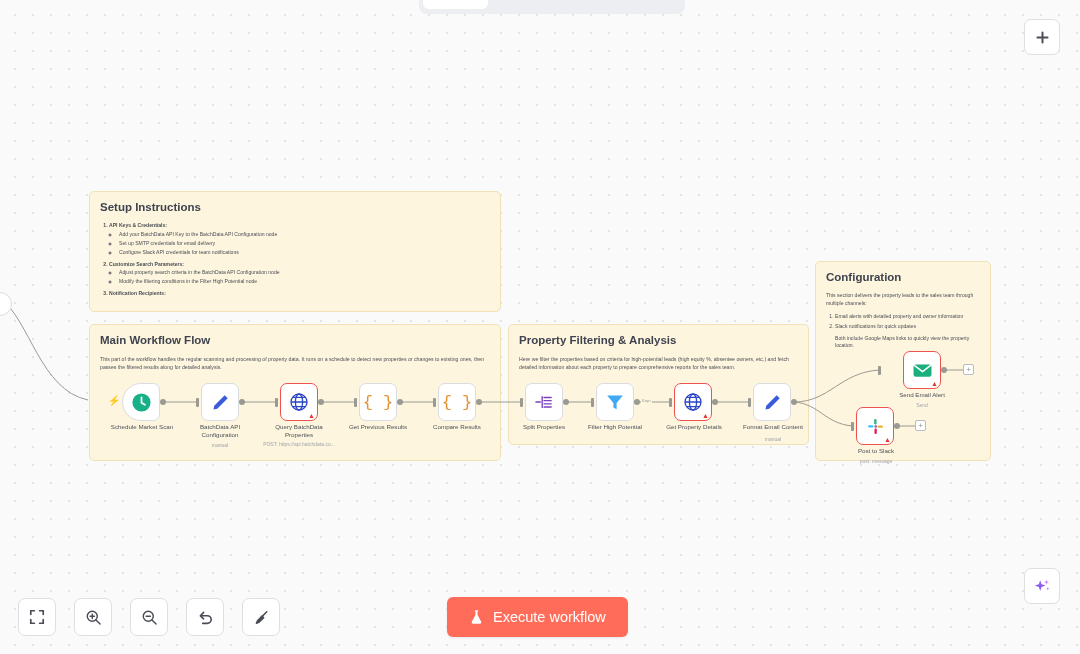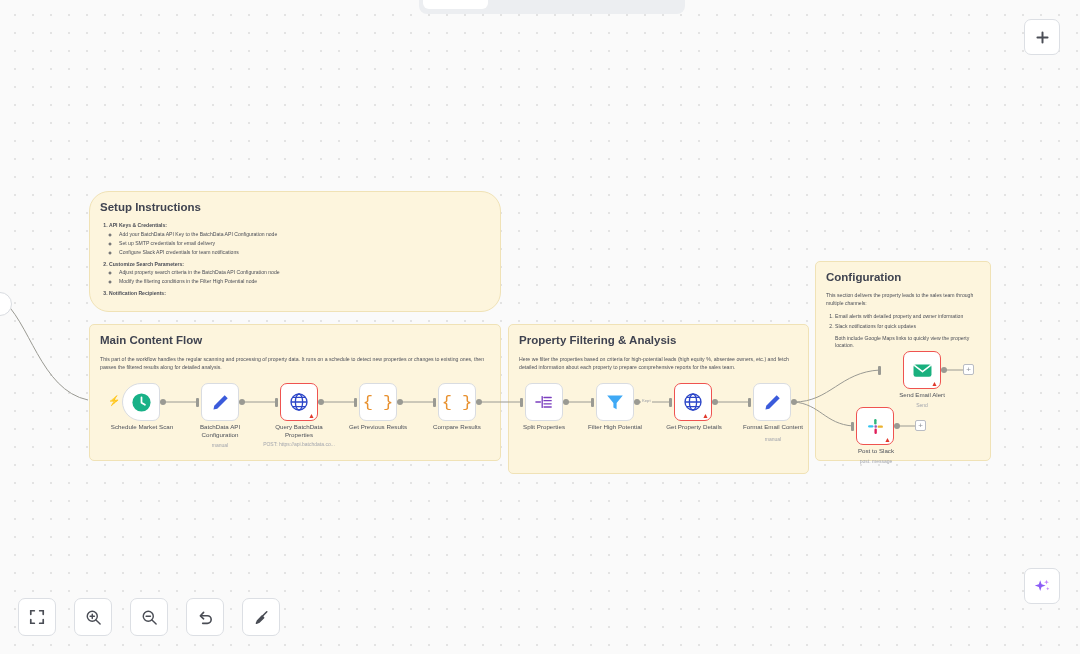--- a/index.html
+++ b/index.html
@@ -102,23 +102,23 @@
     margin-bottom: 9px;
   }
   .note-body { font-size: 5.1px; color: #4a4d56; line-height: 1.55; }
   .note-body p { margin-bottom: 5px; }
   .note-ol { margin: 0 0 0 9px; padding: 0; }
   .note-ol > li { margin-bottom: 2px; font-weight: 700; }
   .note-ul { list-style: circle; margin: 1px 0 4px 10px; padding: 0; }
   .note-ul > li { font-weight: 400; margin-bottom: 1px; }
   .note-indent { margin: 4px 0 0 9px; font-weight: 400; }
 
-  .note-setup   { left: 89px;  top: 191px; width: 412px; height: 121px; border-radius: 20px; }
+  .note-setup   { left: 89px;  top: 191px; width: 412px; height: 121px; }
   .note-main    { left: 89px;  top: 324px; width: 412px; height: 137px; }
-  .note-filter  { left: 508px; top: 324px; width: 301px; height: 150px; }
+  .note-filter  { left: 508px; top: 324px; width: 301px; height: 121px; }
   .note-notify  { left: 815px; top: 261px; width: 176px; height: 200px; }
 
   .note-desc {
     font-size: 5.2px; color: #4e515a; line-height: 1.6;
     margin-bottom: 4px;
   }
 
   
   .node {
     position: absolute;
@@ -249,20 +249,26 @@
       </svg>
     </div>
     <div class="tool">
       <svg width="17" height="17" viewBox="0 0 18 18" fill="none" stroke="#4a4d55" stroke-width="1.6" stroke-linecap="round" stroke-linejoin="round">
         <path d="M14.6 3 8.2 9.4"></path>
         <path d="M9.6 7.5 5 12.1l-1.4 3.1 3.1-1.4 4.6-4.6z" fill="#4a4d55"></path>
       </svg>
     </div>
   </div>
 
+  <button class="exec-btn">
+    <svg width="15" height="16" viewBox="0 0 16 17" fill="#fff">
+      <path d="M6.3 1.2h3.4v1.3H9v3.6l3.9 7.3c.6 1.1-.2 2.4-1.4 2.4H4.5c-1.2 0-2-1.3-1.4-2.4L7 6.1V2.5h-.7V1.2z"></path>
+    </svg>
+    <span>Execute workflow</span>
+  </button>
 
   <div class="note note-setup">
     <div class="note-title">Setup Instructions</div>
     <div class="note-body">
       <ol class="note-ol">
         <li>
           <span>API Keys &amp; Credentials:</span>
           <ul class="note-ul">
             <li>Add your BatchData API Key to the BatchData API Configuration node</li>
             <li>Set up SMTP credentials for email delivery</li>
@@ -277,21 +283,21 @@
           </ul>
         </li>
         <li>
           <span>Notification Recipients:</span>
         </li>
       </ol>
     </div>
   </div>
 
   <div class="note note-main">
-    <div class="note-title">Main Content Flow</div>
+    <div class="note-title">Main Workflow Flow</div>
     <div class="note-desc">This part of the workflow handles the regular scanning and processing of property data. It runs on a schedule to detect new properties or changes to existing ones, then passes the filtered results along for detailed analysis.</div>
   </div>
 
   <div class="note note-filter">
     <div class="note-title">Property Filtering &amp; Analysis</div>
     <div class="note-desc">Here we filter the properties based on criteria for high-potential leads (high equity %, absentee owners, etc.) and fetch detailed information about each property to prepare comprehensive reports for the sales team.</div>
   </div>
 
   <div class="note note-notify">
     <div class="note-title">Configuration</div>

